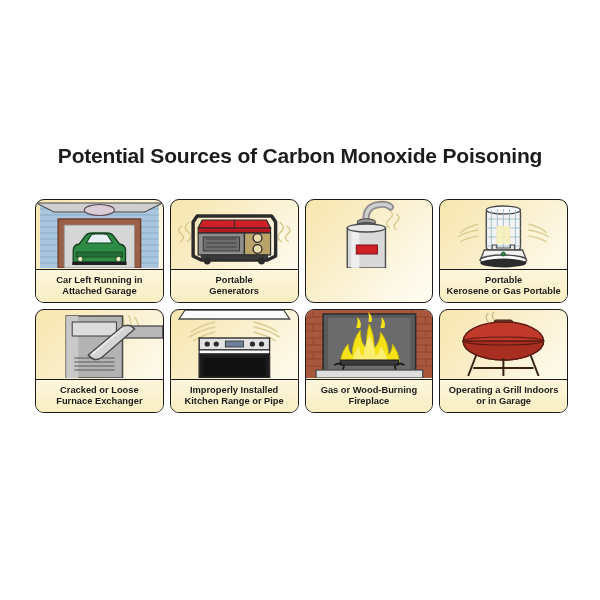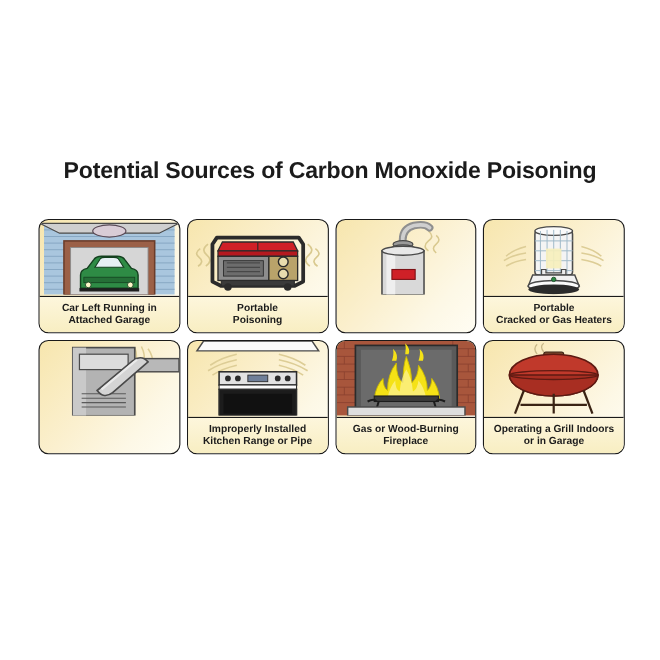--- a/index.html
+++ b/index.html
@@ -144,21 +144,21 @@
           <rect x="73" y="33" width="26" height="22" fill="#b9a36a" stroke="#2b2b2b" stroke-width="1.2"></rect>
           <circle cx="86" cy="38" r="4.4" fill="#e8dcae" stroke="#2b2b2b" stroke-width="1.3"></circle>
           <circle cx="86" cy="49" r="4.4" fill="#e8dcae" stroke="#2b2b2b" stroke-width="1.3"></circle>
           <rect x="30" y="55" width="66" height="5" fill="#3a3a3a" stroke="#2b2b2b" stroke-width="1"></rect>
           <circle cx="36" cy="61" r="3.4" fill="#2b2b2b"></circle>
           <circle cx="90" cy="61" r="3.4" fill="#2b2b2b"></circle>
         </svg>
       </div>
       <div class="caption">
         <div class="cap-line">Portable</div>
-        <div class="cap-line">Poisoning</div>
+        <div class="cap-line">Generators</div>
       </div>
     </div>
 
     <div class="card">
       <div class="art">
         <svg viewBox="0 0 126 68" preserveAspectRatio="none">
           <g stroke="#d9c98f" stroke-width="1.4" fill="none">
             <path d="M83 10 q6 5 0 9 q-6 5 0 9"></path>
             <path d="M90 14 q5 4 0 8 q-5 4 0 8"></path>
           </g>
@@ -203,21 +203,21 @@
           <rect x="56" y="26" width="14" height="18" fill="#f7f0bb" opacity="0.9"></rect>
           <path d="M52 50 L74 50 L74 45 L70 45 L70 48 L56 48 L56 45 L52 45 Z" fill="#ededed" stroke="#4a4a4a" stroke-width="1.1"></path>
           <path d="M44 50 L82 50 L86 60 L40 60 Z" fill="#f2f2f2" stroke="#4a4a4a" stroke-width="1.3"></path>
           <ellipse cx="63" cy="60" rx="23" ry="5" fill="#fafafa" stroke="#4a4a4a" stroke-width="1.4"></ellipse>
           <ellipse cx="63" cy="63" rx="23" ry="4.4" fill="#2b2b2b"></ellipse>
           <circle cx="63" cy="54" r="2" fill="#2e8b45" stroke="#1b4a28" stroke-width="0.8"></circle>
         </svg>
       </div>
       <div class="caption">
         <div class="cap-line">Portable</div>
-        <div class="cap-line">Cracked or Gas Heaters</div>
+        <div class="cap-line">Kerosene or Gas Portable</div>
       </div>
     </div>
 
     <div class="card">
       <div class="art">
         <svg viewBox="0 0 126 68" preserveAspectRatio="none">
           <g stroke="#ddcd96" stroke-width="1.4" fill="none">
             <path d="M86 6 q3 8 0 14"></path>
             <path d="M92 5 q4 8 2 15"></path>
             <path d="M98 7 q5 7 4 14"></path>
@@ -228,20 +228,24 @@
           <g stroke="#5a5a5a" stroke-width="1">
             <line x1="38" y1="48" x2="78" y2="48"></line>
             <line x1="38" y1="52" x2="78" y2="52"></line>
             <line x1="38" y1="56" x2="78" y2="56"></line>
             <line x1="38" y1="60" x2="78" y2="60"></line>
           </g>
           <rect x="86" y="16" width="40" height="12" fill="#b8b8b8" stroke="#4a4a4a" stroke-width="1.3"></rect>
           <path d="M52 45 L84 18 Q92 12 98 19 L66 47 Q58 53 52 45 Z" fill="#d4d4d4" stroke="#4a4a4a" stroke-width="1.5"></path>
           <path d="M56 44 L88 17" stroke="#f0f0f0" stroke-width="2" opacity="0.8"></path>
         </svg>
+      </div>
+      <div class="caption">
+        <div class="cap-line">Cracked or Loose</div>
+        <div class="cap-line">Furnace Exchanger</div>
       </div>
     </div>
 
     <div class="card">
       <div class="art">
         <svg viewBox="0 0 126 68" preserveAspectRatio="none">
           <path d="M14 0 L112 0 L118 9 L8 9 Z" fill="#fbfbfb" stroke="#4a4a4a" stroke-width="1.3"></path>
           <g stroke="#ddcd96" stroke-width="1.5" fill="none">
             <path d="M44 12 q-14 3 -24 10"></path>
             <path d="M44 17 q-15 3 -26 10"></path>

